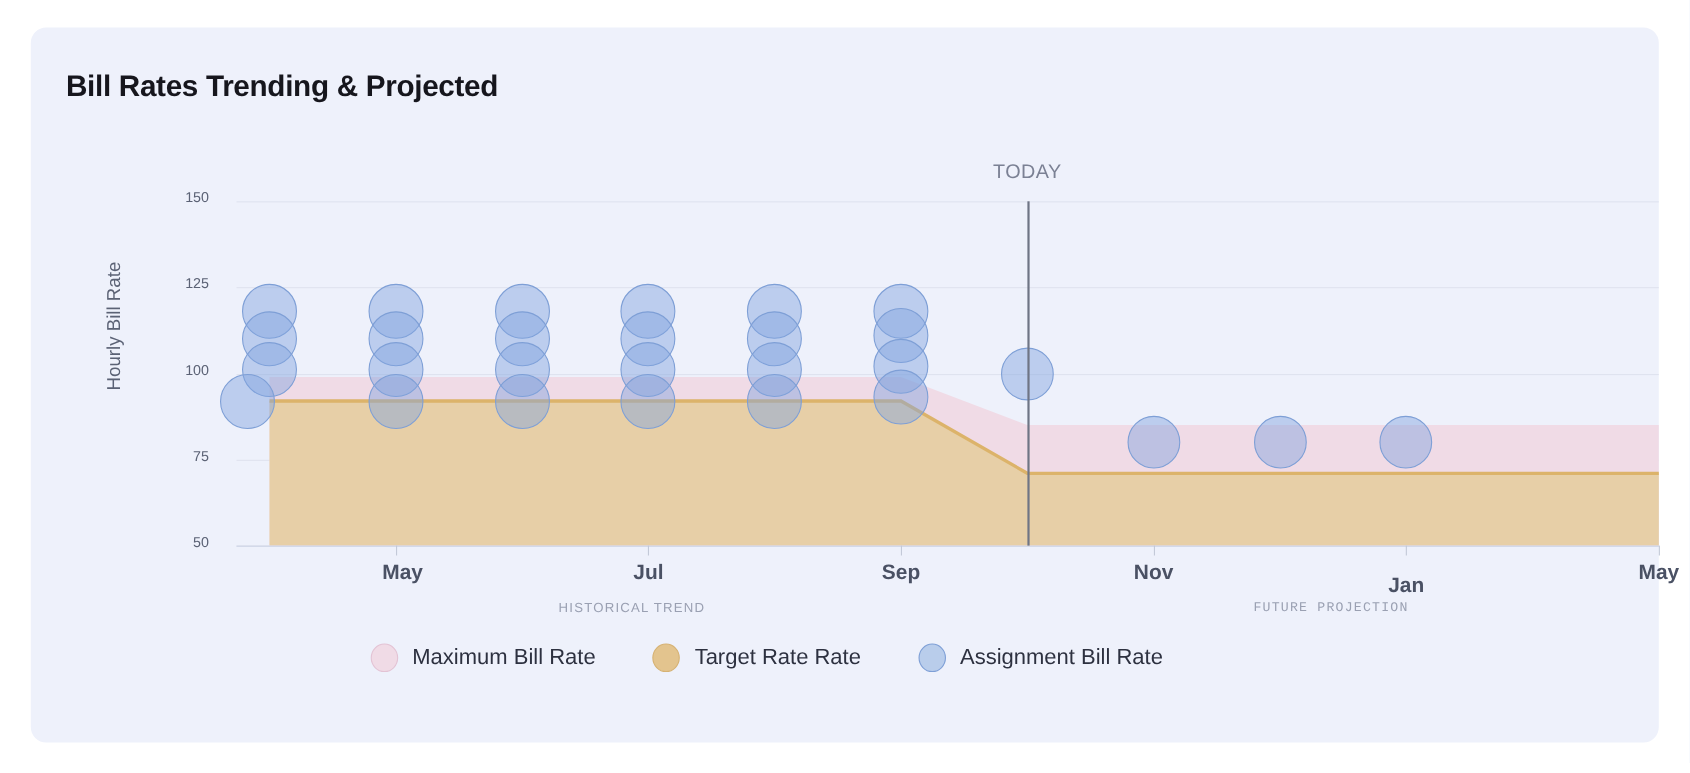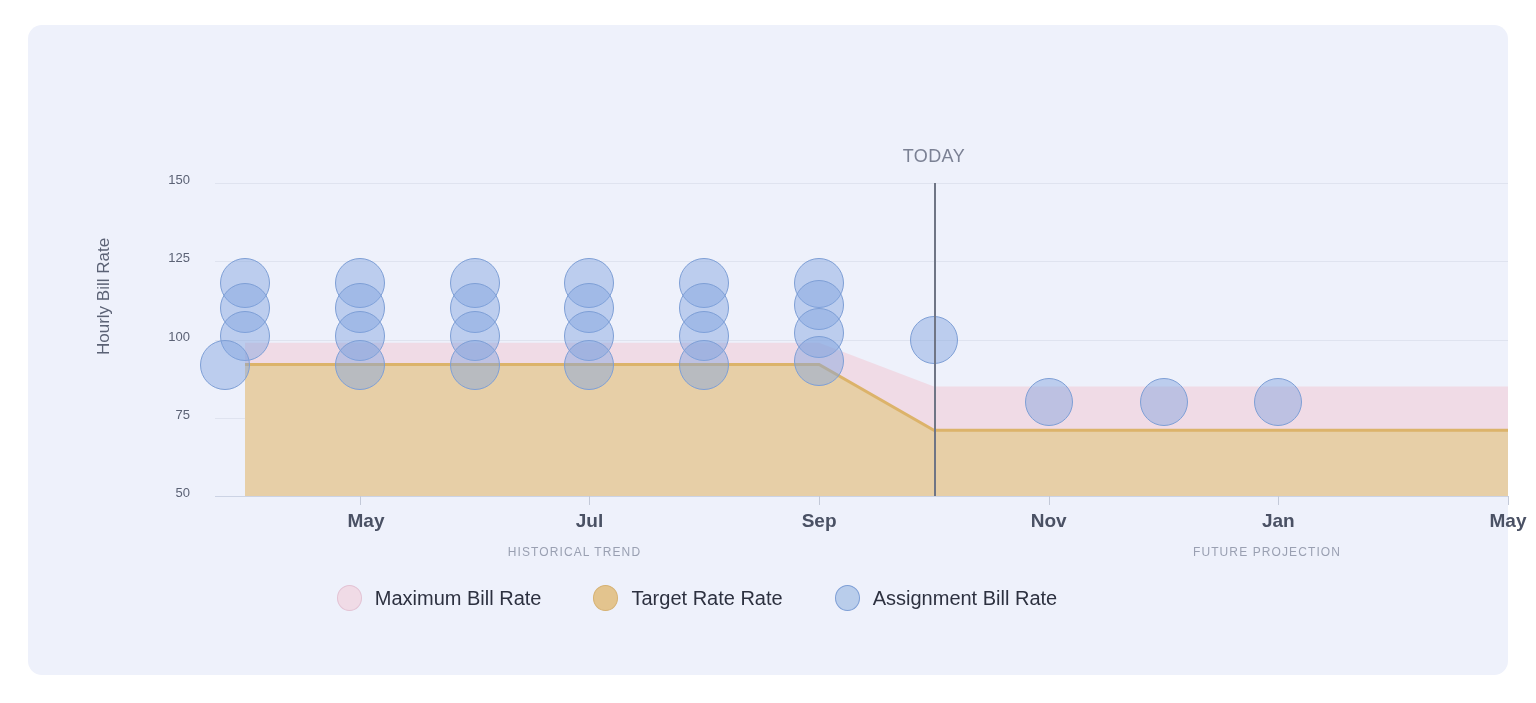--- a/index.html
+++ b/index.html
@@ -134,20 +134,21 @@
   .legend-text{
     font-size:20px;
     color:#2d3140;
   }
 </style>
 </head>
 <body>
 
 <div class="card">
 
+  <div class="card-title">Bill Rates Trending &amp; Projected</div>
 
   <div class="chart">
 
     <div class="yaxis-title">Hourly Bill Rate</div>
 
     <div class="plot">
       <div id="gridlines">
           <div class="gridline" style="top: 313px;"></div>
           <div class="gridline" style="top: 234.75px;"></div>
           <div class="gridline" style="top: 156.5px;"></div>
@@ -203,30 +204,30 @@
     <div id="xlabels">
         <div class="xtick" style="left: 331.818px;"></div>
         <div class="xtick-label" style="left: 338px;">May</div>
         <div class="xtick" style="left: 561.455px;"></div>
         <div class="xtick-label" style="left: 561.455px;">Jul</div>
         <div class="xtick" style="left: 791.091px;"></div>
         <div class="xtick-label" style="left: 791.091px;">Sep</div>
         <div class="xtick" style="left: 1020.73px;"></div>
         <div class="xtick-label" style="left: 1020.73px;">Nov</div>
         <div class="xtick" style="left: 1250.36px;"></div>
-        <div class="xtick-label" style="left: 1250.36px;">Jan</div>
+        <div class="xtick-label" style="left: 1250.36px; margin-top: 12px;">Jan</div>
         <div class="xtick" style="left: 1480px;"></div>
         <div class="xtick-label" style="left: 1480px;">May</div>
       </div>
 
     <div class="today-line" id="today-line" style="left: 905.909px;"></div>
     <div class="today-label" id="today-label" style="left: 905.909px;">TODAY</div>
 
     <div class="section-label" id="hist-label" style="left: 546.455px;">HISTORICAL TREND</div>
-    <div class="section-label" id="fut-label" style="left: 1239px;">FUTURE PROJECTION</div>
+    <div class="section-label" id="fut-label" style="left: 1182px; font-family: Liberation Mono, monospace;">FUTURE PROJECTION</div>
 
     <div class="legend" id="legend">
         <div class="legend-item">
           <span class="legend-swatch" style="background: rgb(240, 219, 230); border: 1px solid rgb(227, 195, 212);"></span>
           <span class="legend-text">Maximum Bill Rate</span>
         </div>
         <div class="legend-item">
           <span class="legend-swatch" style="background: rgb(227, 196, 142); border: 1px solid rgb(214, 178, 115);"></span>
           <span class="legend-text">Target Rate Rate</span>
         </div>

